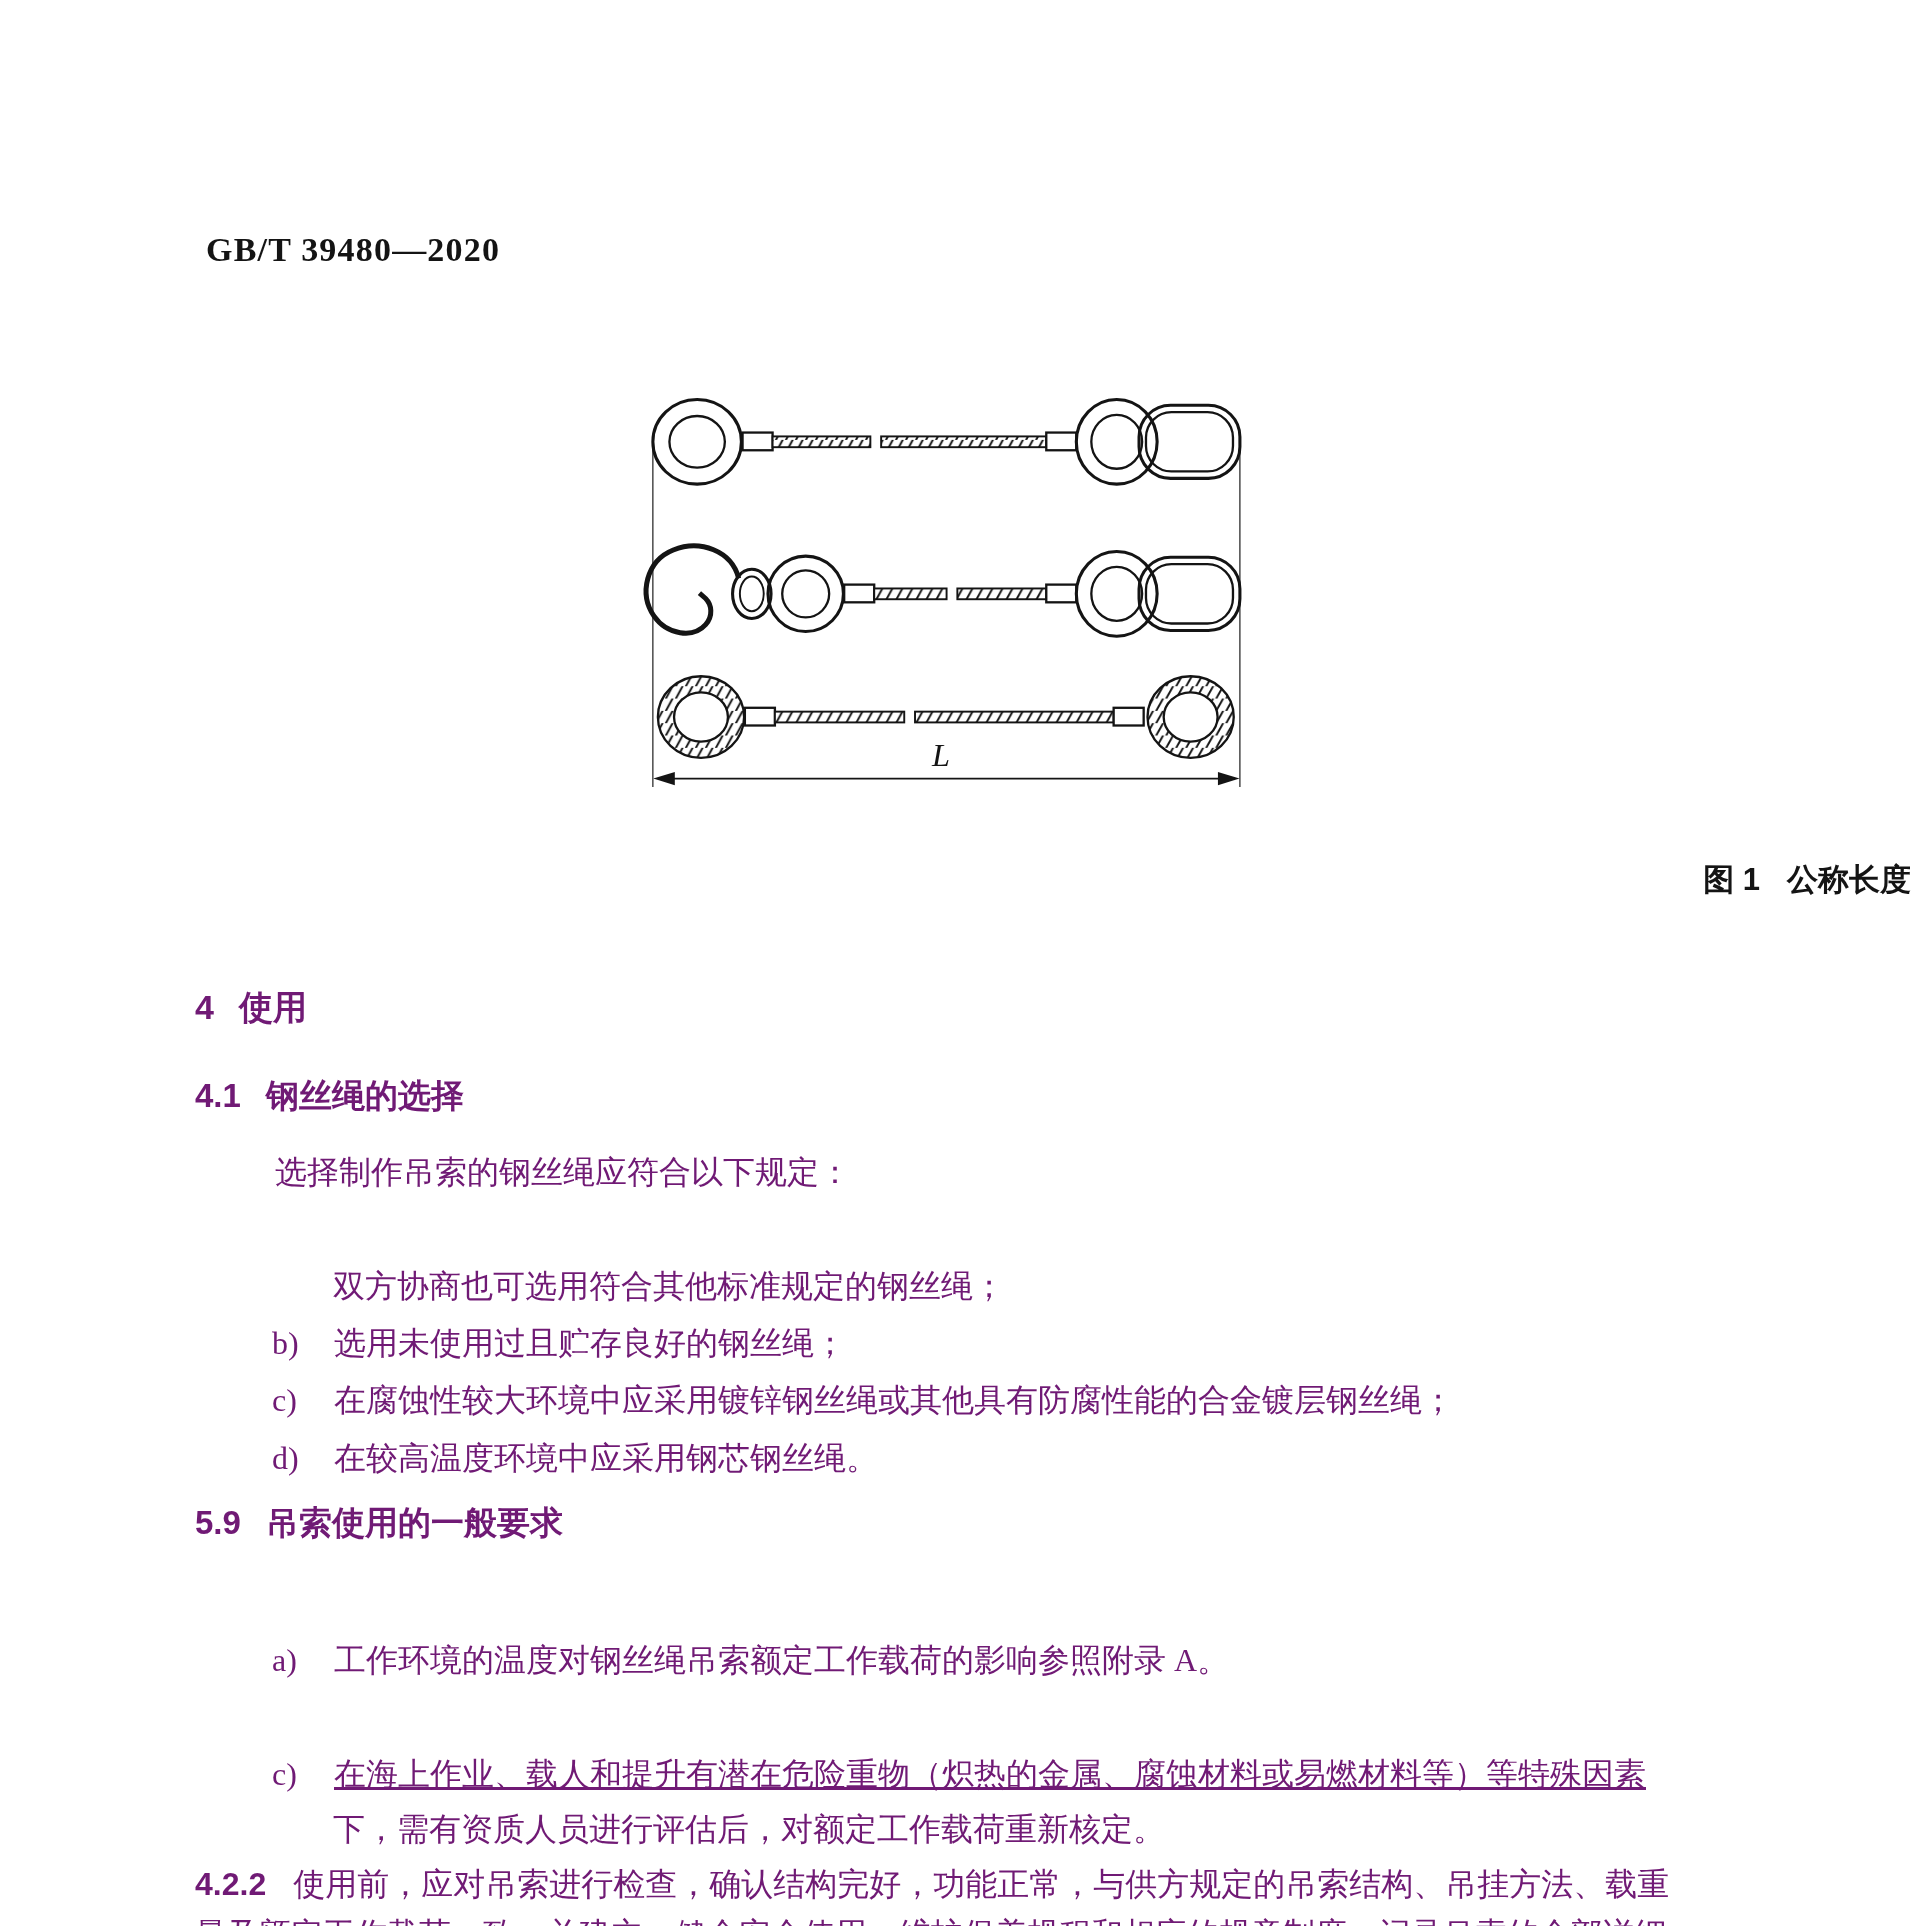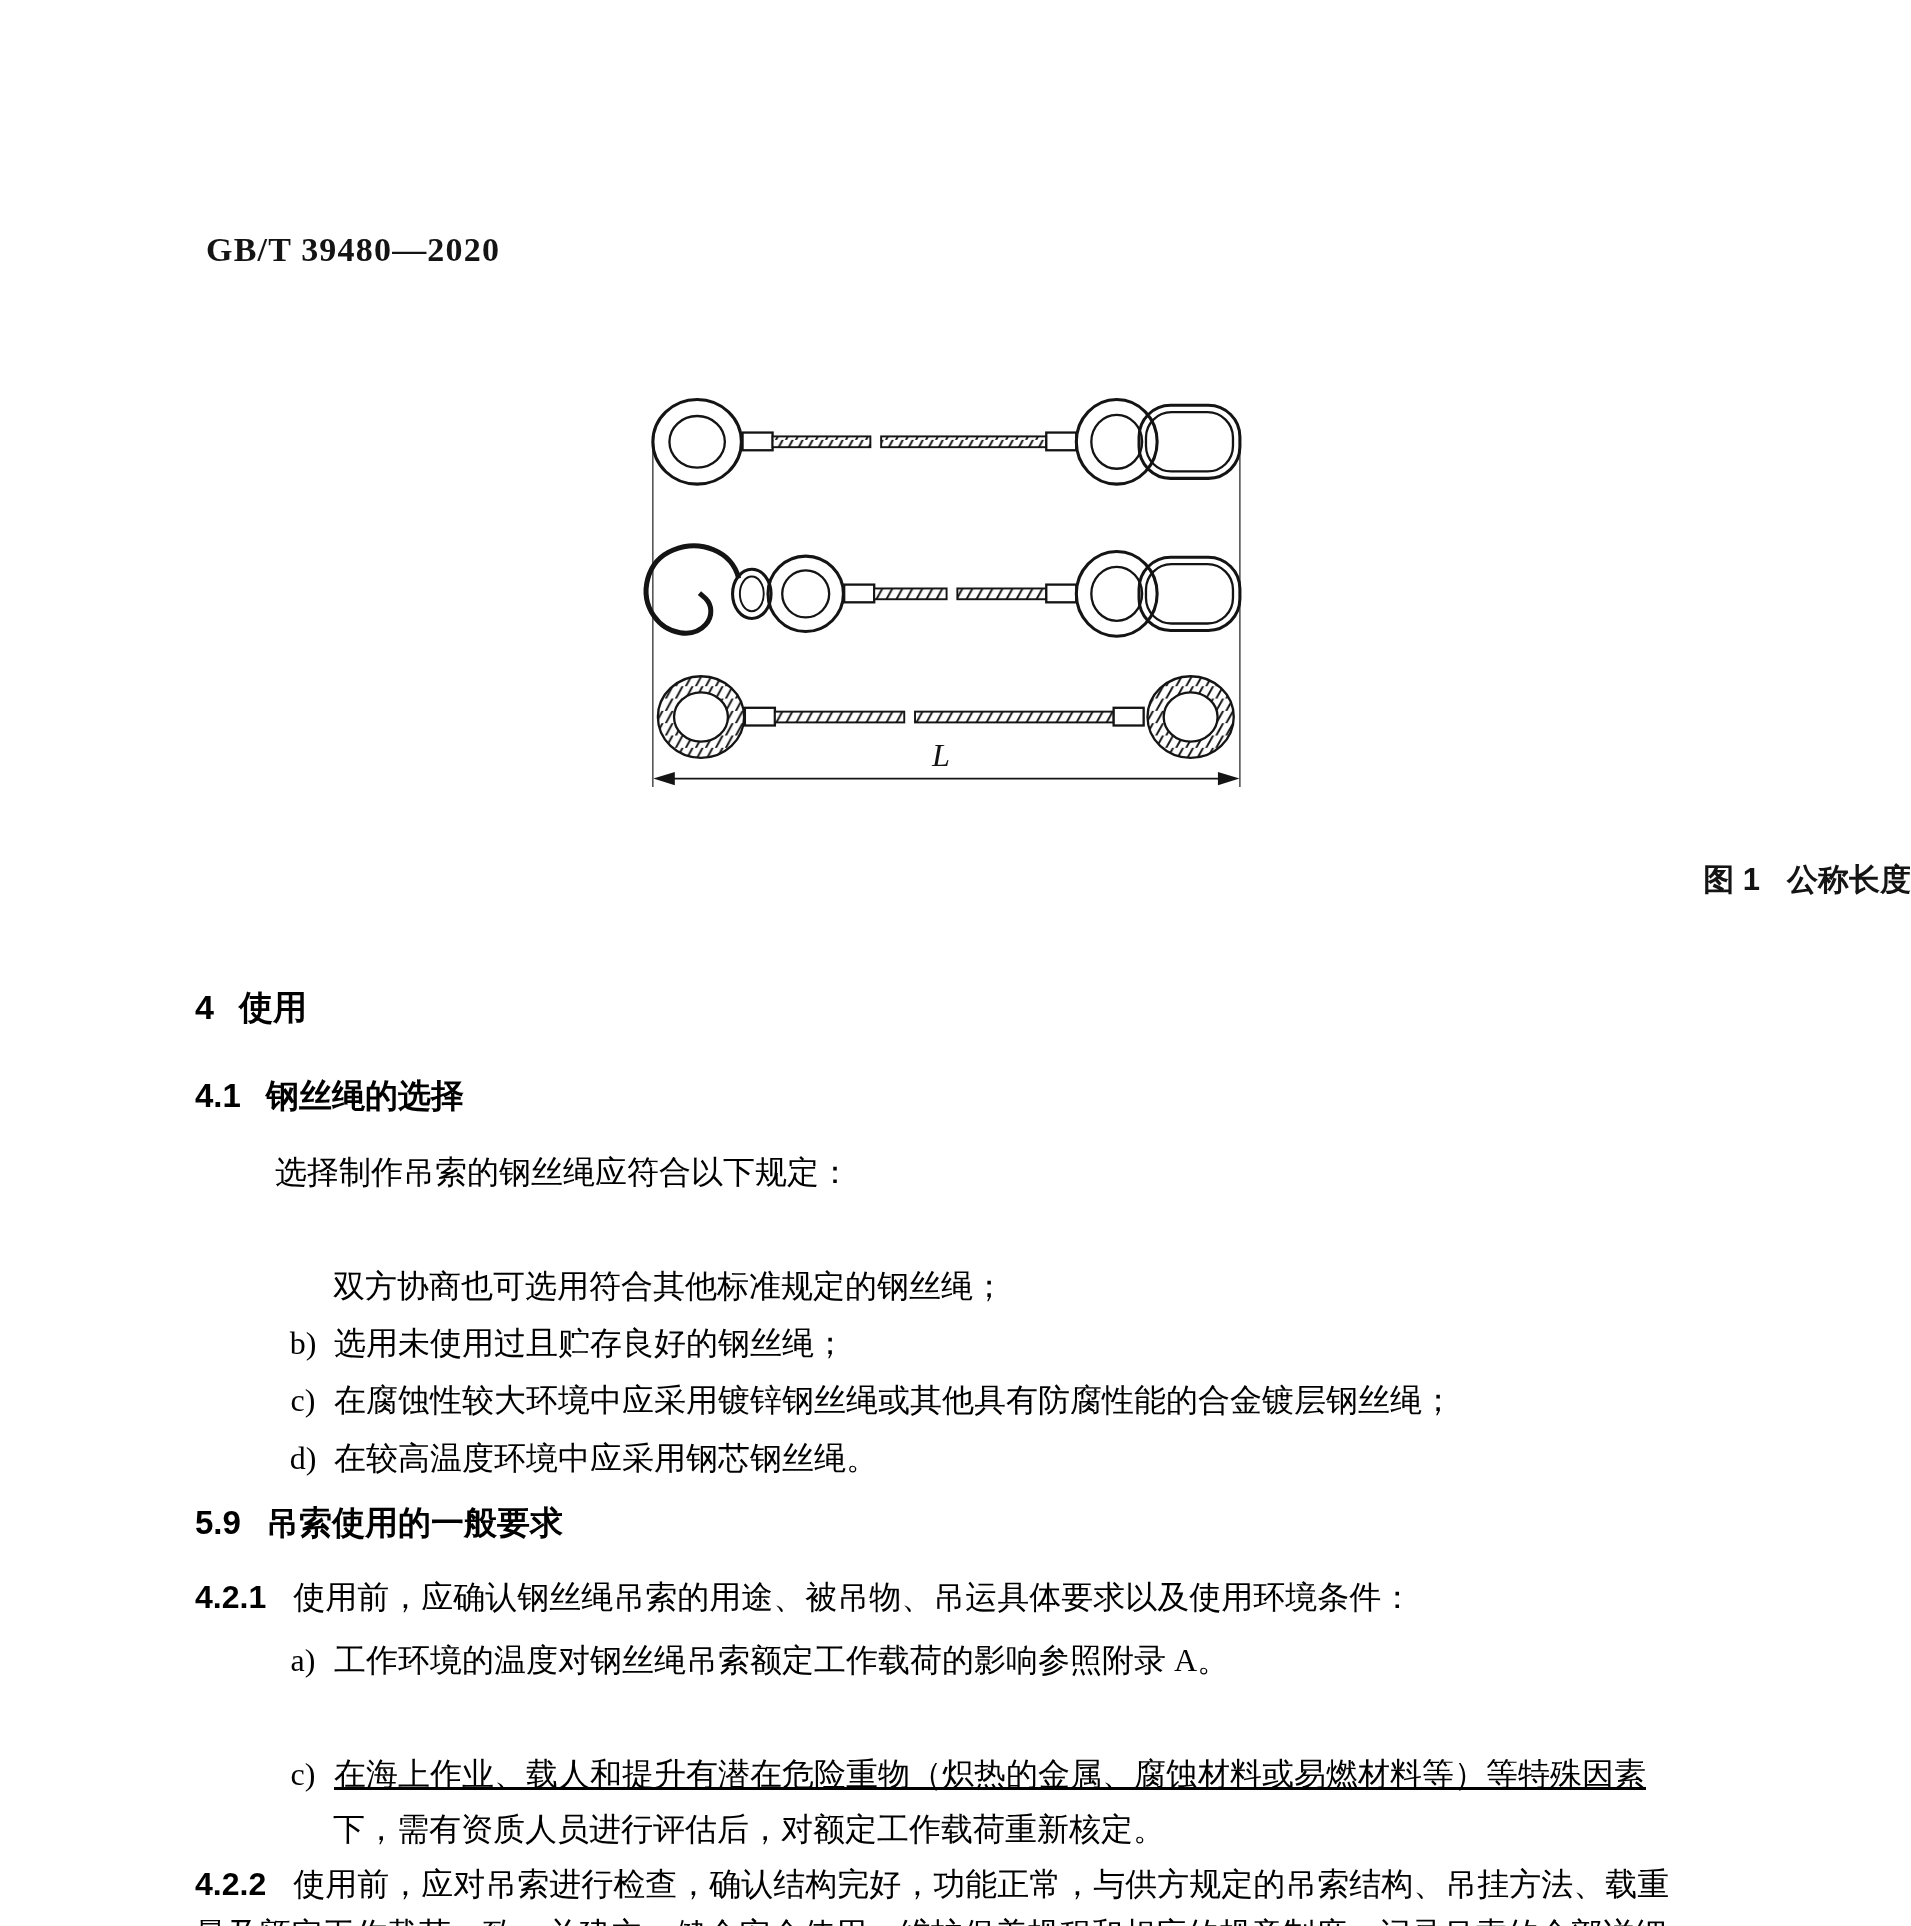--- a/index.html
+++ b/index.html
@@ -4,21 +4,21 @@
 <style>
   html,body { margin:0; padding:0; background:#9a9a9a; }
   .page {
     position:relative;
     width:1911px; height:2703px;
     background:#ffffff;
     font-family:"Liberation Serif", serif;
     color:#141414;
     overflow:hidden;
   }
-  .ln { position:absolute; white-space:nowrap; font-size:32px; line-height:1.15; color:#000000;text-align:center; }
+  .ln { position:absolute; white-space:nowrap; font-size:32px; line-height:1.15; color:#701a75; }
   .doc-code {
     position:absolute; left:206px; top:231px;
     font-size:34px; font-weight:bold; letter-spacing:1.2px;
     font-family:"Liberation Serif", serif;
   }
   .heading { font-family:"Liberation Sans", sans-serif; font-weight:bold; }
   .h-no { display:inline-block; margin-right:25px; }
   .h4  { font-size:34px; }
   .h41 { font-size:33px; }
   .clause {
@@ -137,23 +137,20 @@
   </div>
 
   <div class="ln" style="left:272px; top:1440px;">
     <span class="marker-box">d)</span><span>在较高温度环境中应采用钢芯钢丝绳。</span>
   </div>
 
   <div class="ln heading h41" style="left:195px; top:1504px;">
     <span class="h-no">5.9</span><span>吊索使用的一般要求</span>
   </div>
 
-  <div class="ln" style="left:195px; top:1579px;">
-    <span class="clause">4.2.1</span><span>使用前，应确认钢丝绳吊索的用途、被吊物、吊运具体要求以及使用环境条件：</span>
-  </div>
 
   <div class="ln" style="left:272px; top:1642px;">
     <span class="marker-box">a)</span><span>工作环境的温度对钢丝绳吊索额定工作载荷的影响参照附录 A。</span>
   </div>
 
 
   <div class="ln" style="left:272px; top:1756px;text-decoration:underline;">
     <span class="marker-box">c)</span><span>在海上作业、载人和提升有潜在危险重物（炽热的金属、腐蚀材料或易燃材料等）等特殊因素</span>
   </div>
   <div class="ln" style="left:333px; top:1811px;">下，需有资质人员进行评估后，对额定工作载荷重新核定。</div>

